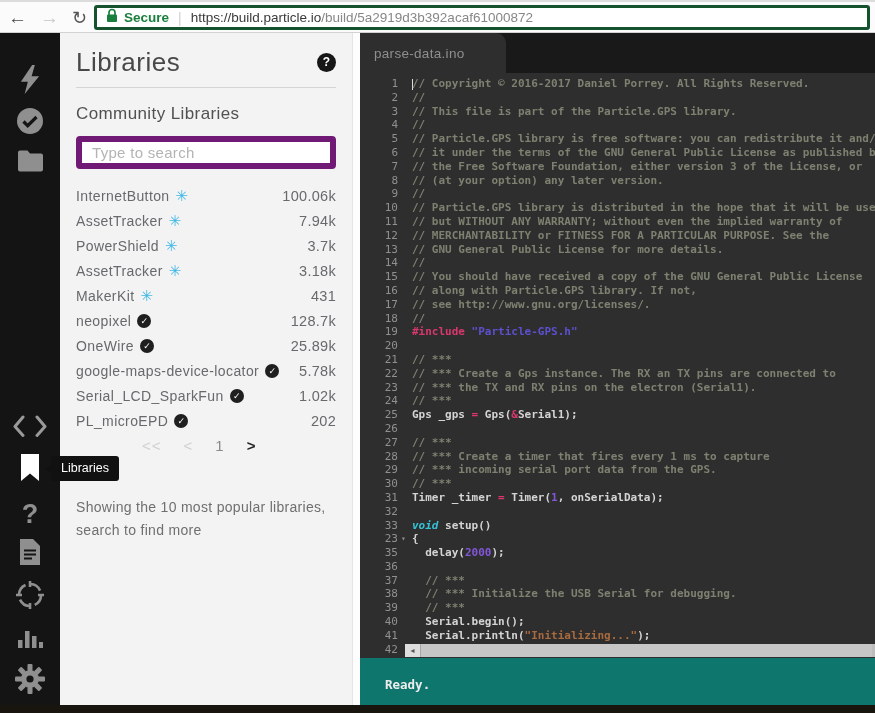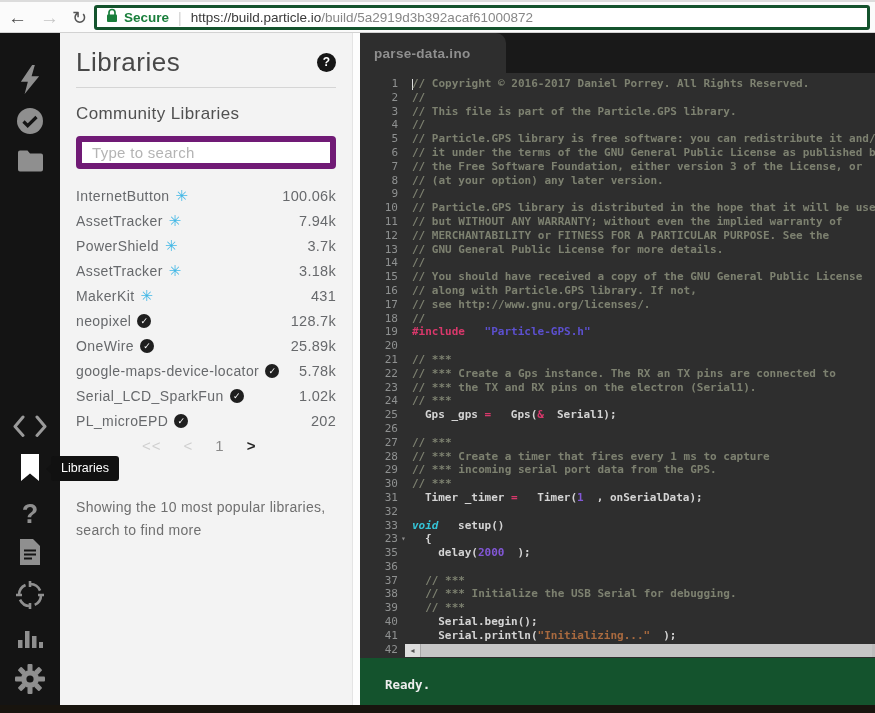--- a/index.html
+++ b/index.html
@@ -52,41 +52,41 @@
   .star { color:#41b7e6; font-size:15px; line-height:14px; }
   .seal { display:inline-block; width:14px; height:14px; border-radius:50%; background:#1f1f1f; color:#fff; font-size:9px; line-height:14px; text-align:center; }
   .pager { display:flex; gap:22px; margin:6px 0 0 66px; font-size:15px; letter-spacing:1px; align-items:center; }
   .pg-first, .pg-prev { color:#cfcfcf; cursor:default; }
   .pg-page { color:#8a8a8a; }
   .pg-next { color:#262626; font-weight:bold; cursor:default; }
   .note { margin-top:42px; font-size:14px; color:#6f6f6f; line-height:23px; letter-spacing:.3px; }
 
   
   .editor { position:absolute; left:360px; right:0; top:0; bottom:0; background:#2e2e2e; }
-  .tabbar { position:absolute; top:0; left:0; right:0; height:40px; background:#191919;font-weight:bold; }
+  .tabbar { position:absolute; top:0; left:0; right:0; height:40px; background:#191919; }
   .tab { position:absolute; left:0; top:0; width:146px; height:40px; background:#2e2e2e; border-top-right-radius:10px; color:#8f8f8f; font-size:13.5px; letter-spacing:.3px; line-height:42px; padding-left:14px; cursor:default; }
   .code-area { position:absolute; top:40px; left:0; right:0; height:585px; overflow:hidden; padding-top:4px; font-family:"DejaVu Sans Mono","Liberation Mono",monospace; font-size:11px; }
   .line { position:relative; height:13.8px; white-space:pre; }
   .ln-num { display:inline-block; width:38px; text-align:right; color:#8f9191; font-weight:400; }
   .ln-code { position:absolute; left:52px; top:0; white-space:pre; font-weight:bold; }
   .fold { position:absolute; left:41px; top:2px; font-size:8px; color:#8e8e8e; font-weight:400; }
   .cursor { display:inline-block; width:0; border-left:1px solid #dedede; height:11px; vertical-align:middle; margin-right:-1px; }
   .c { color:#7d8170; font-weight:700; }
-  .p { color:#d4d4d4;margin-left:13px; }
+  .p { color:#d4d4d4; }
   .k { color:#d8386b; }
   .s { color:#5c50cf; }
   .num { color:#8257d6; }
   .t { color:#35c4d7; font-style:italic; }
   .o { color:#a96a3f; }
 
   .hscroll { position:absolute; left:45px; right:0; top:611px; height:13px; background:#bdbdbd; display:flex; }
   .hscroll-btn { width:15px; height:13px; background:#dedede; color:#555; font-size:8px; line-height:13px; text-align:center; cursor:default; }
   .hscroll-thumb { flex:1; margin-right:3px; background:#c6c6c6; border-left:1px solid #a8a8a8; cursor:default; }
 
-  .statusbar { position:absolute; left:0; right:0; bottom:0; height:47px; background:#14532d; }
+  .statusbar { position:absolute; left:0; right:0; bottom:0; height:47px; background:#0f766e; }
   .status-text { position:absolute; left:25px; top:19px; color:#ededed; font-family:"DejaVu Sans Mono","Liberation Mono",monospace; font-size:12.5px; font-weight:bold; }
 
   .bottom-strip { position:absolute; bottom:0; left:0; right:0; height:8px; background:#18140e; }
 </style>
 </head>
 <body>
 
 <div class="screen">
 
   <div class="topstrip"></div>

